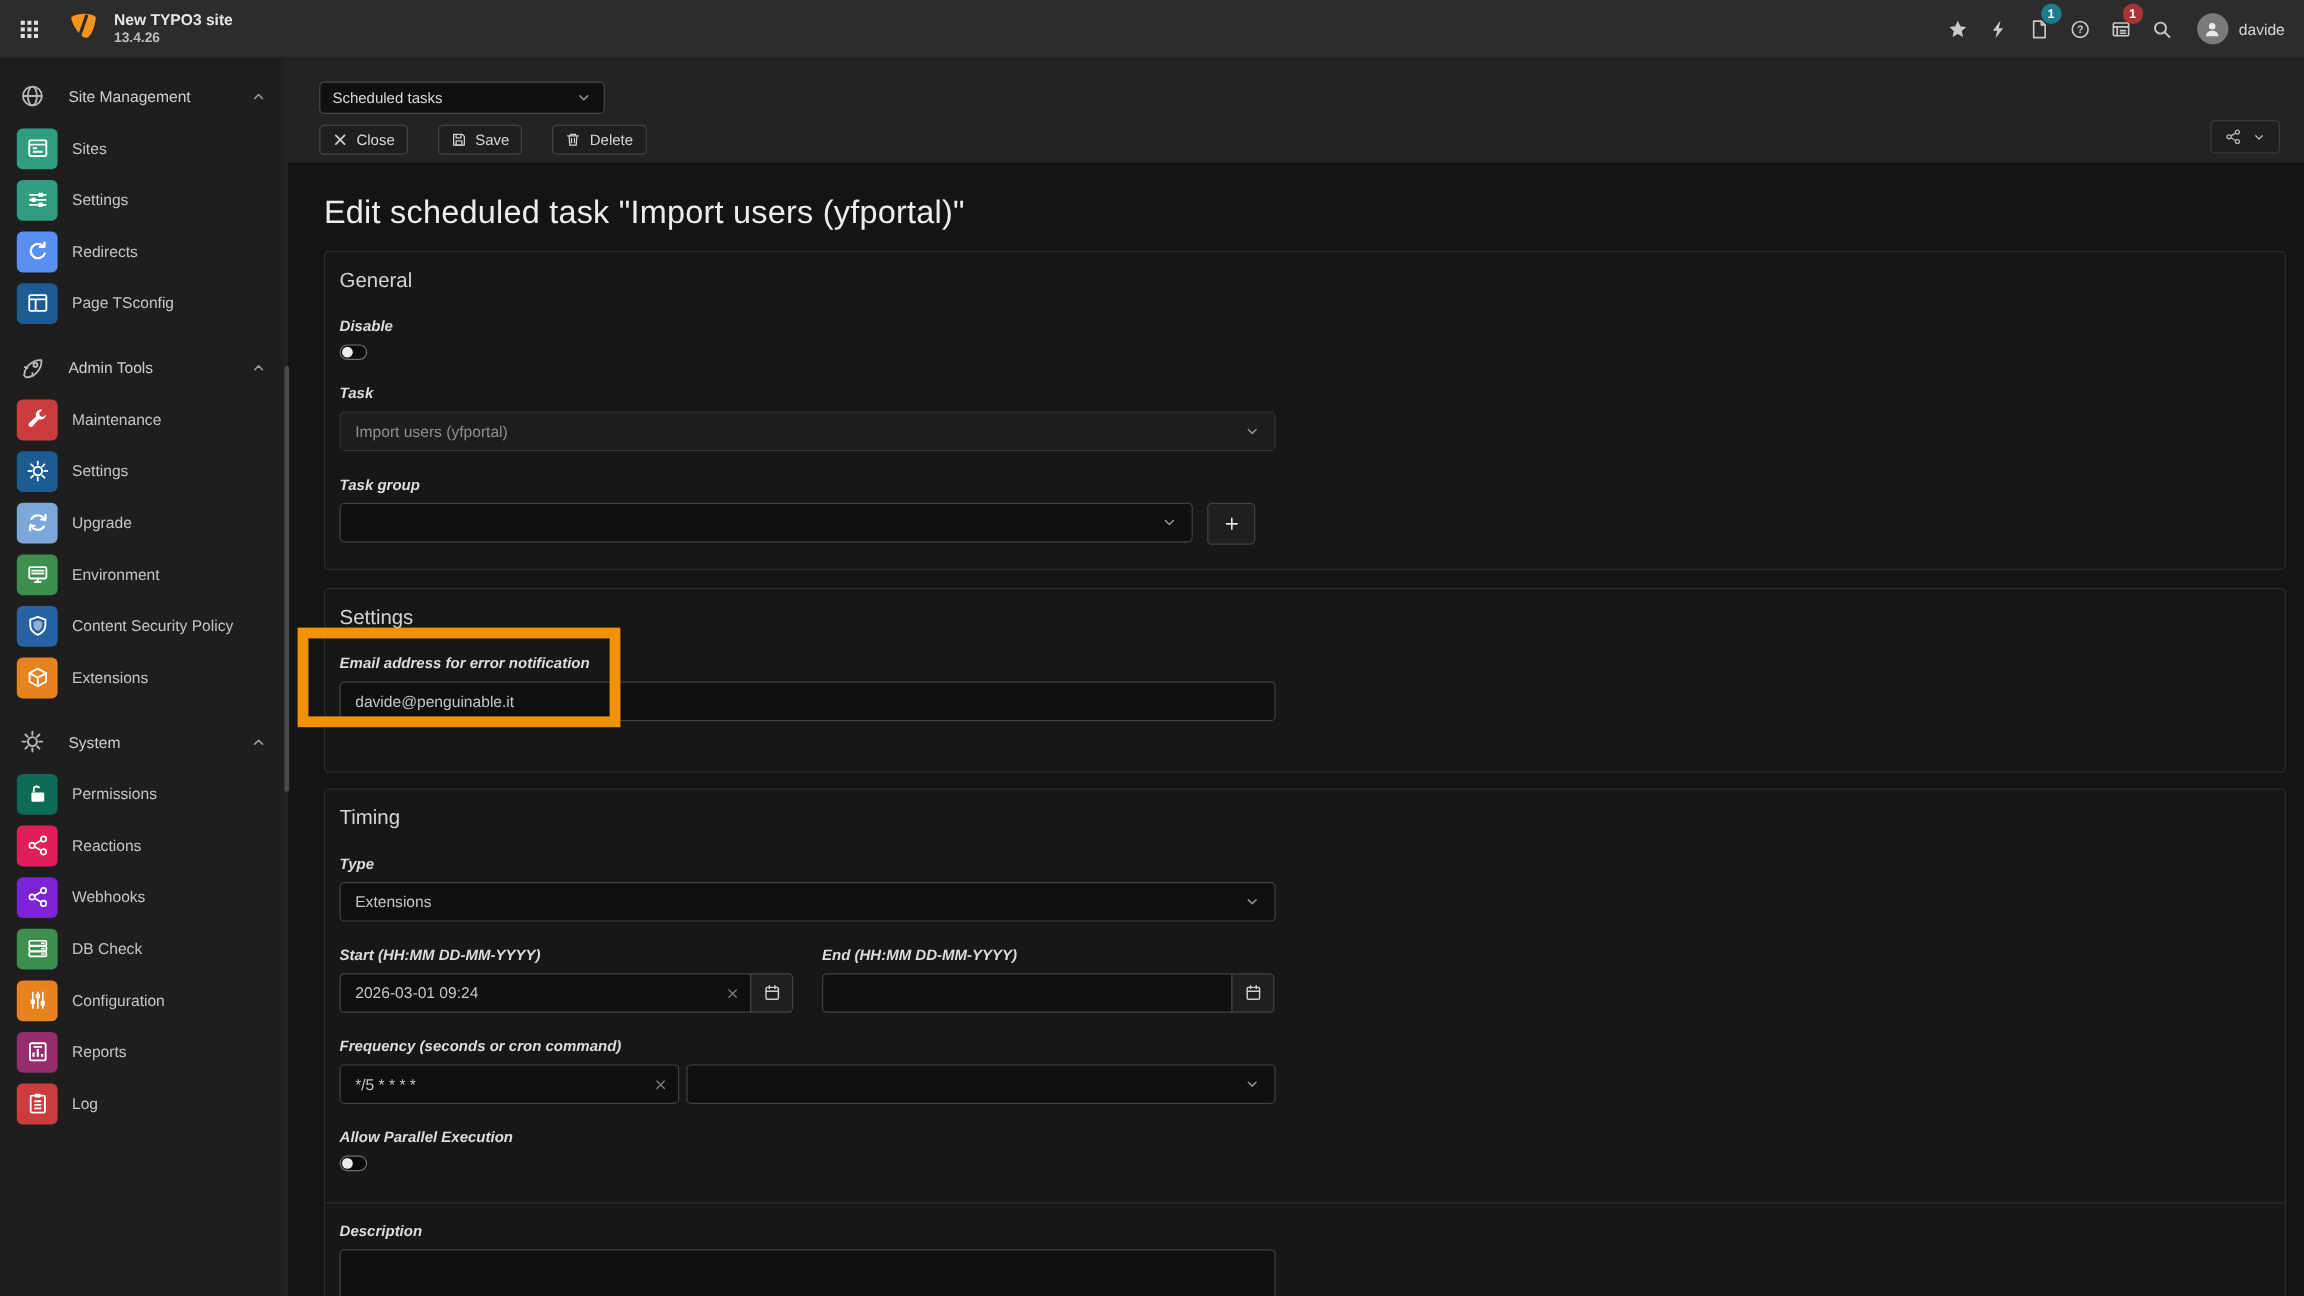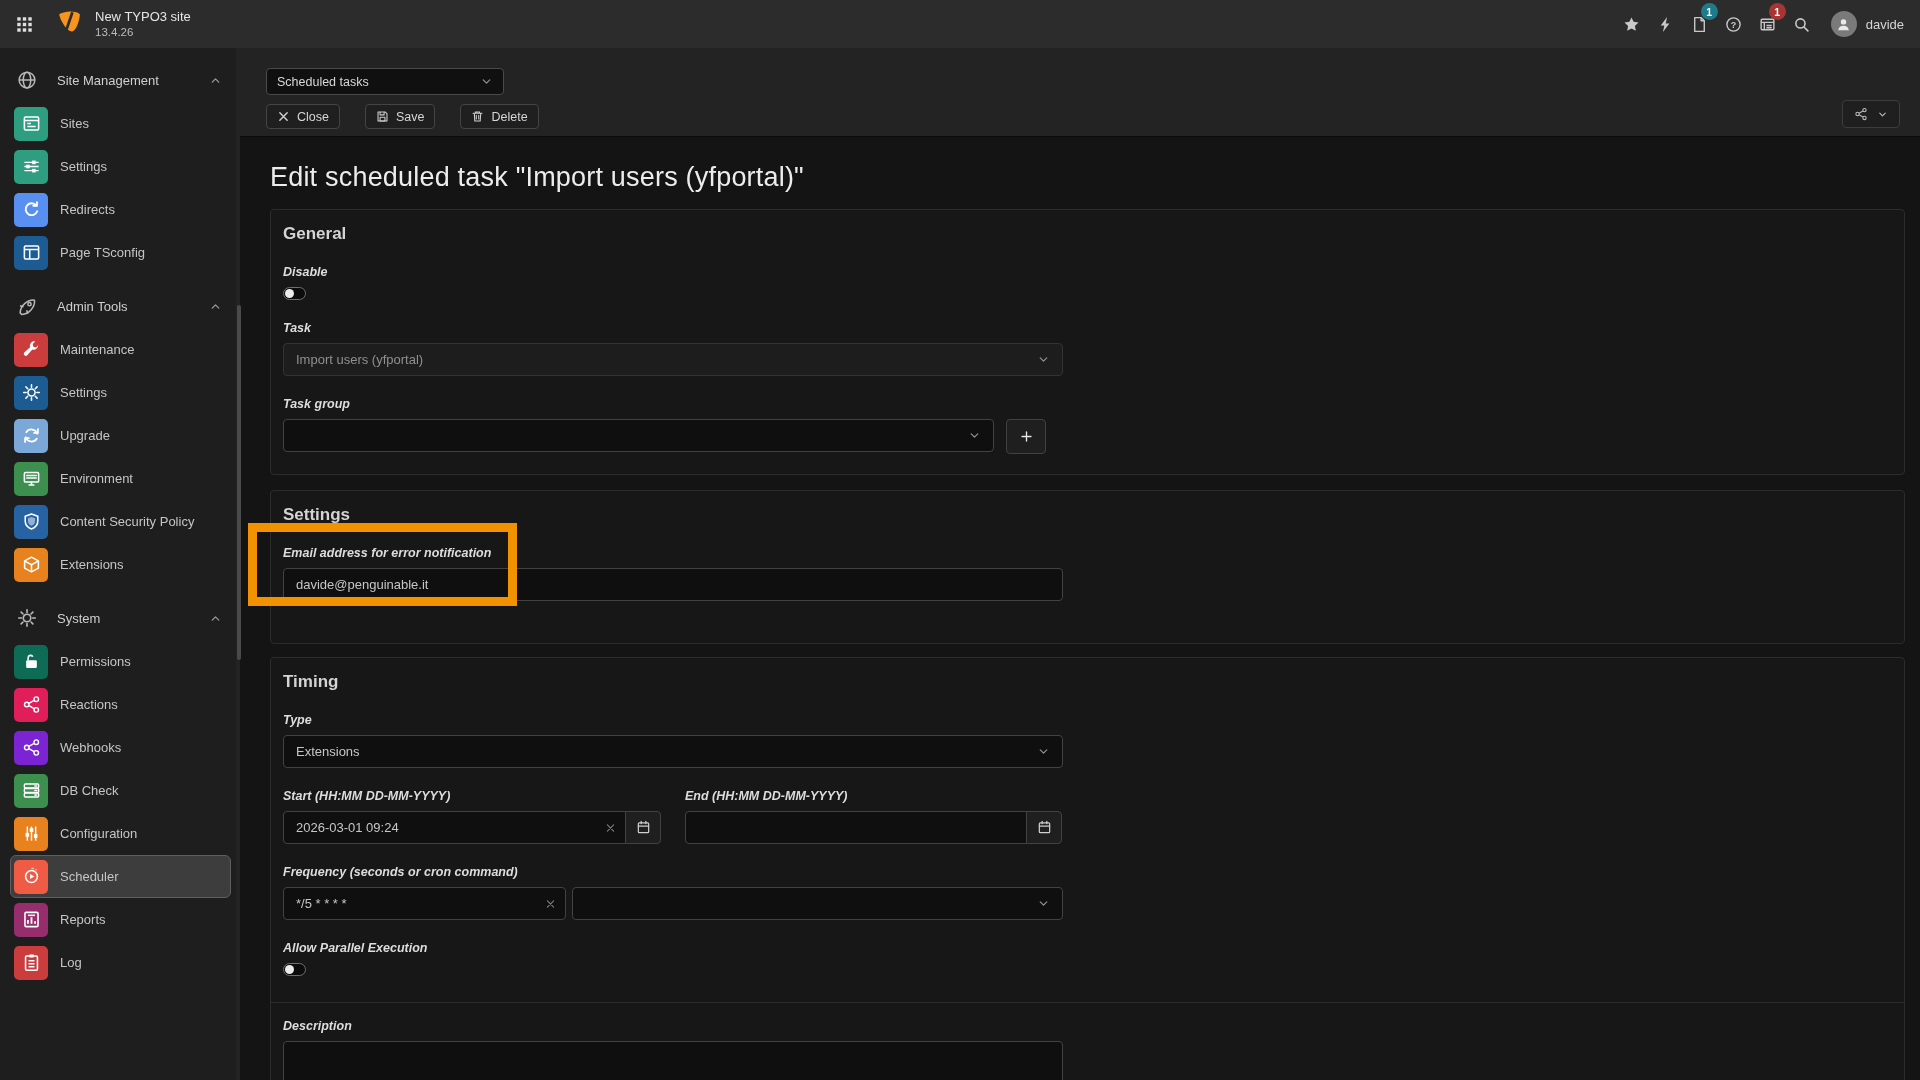--- a/index.html
+++ b/index.html
@@ -4,21 +4,21 @@
 <style>
   * { margin:0; padding:0; box-sizing:border-box; }
   html,body { background:#000; }
   body { font-family:"Liberation Sans", sans-serif; }
   .screen { position:relative; width:1920px; height:1080px; overflow:hidden; background:#141414; }
 
   
   .topbar { position:absolute; top:0; left:0; right:0; height:48px; background:#2c2c2c; display:flex; align-items:center; z-index:20; }
   .menu-toggle { width:48px; height:48px; display:flex; align-items:center; justify-content:center; color:#dedede; background:none; border:0; }
   .brand { display:flex; align-items:center; gap:12px; margin-left:8px; cursor:default; }
-  .brand-text { line-height:1.25; }
+  .brand-text { line-height:1.25;font-weight:bold; }
   .site-name { font-size:13px; color:#e6e6e6; }
   .site-version { font-size:11.5px; color:#bdbdbd; }
   .tb { margin-left:auto; display:flex; align-items:center; height:100%; }
   .tb-item { width:34px; height:48px; display:flex; align-items:center; justify-content:center; position:relative; color:#c9c9c9; }
   .badge { position:absolute; top:3px; right:-1px; min-width:17px; height:17px; border-radius:9px; font-size:10.5px; font-weight:bold; color:#fff; display:flex; align-items:center; justify-content:center; padding:0 4px; }
   .user-chip { display:flex; align-items:center; gap:9px; padding:0 16px 0 12px; height:48px; }
   .avatar { width:26px; height:26px; border-radius:50%; background:#7a7a7a; color:#e9e9e9; display:flex; align-items:center; justify-content:center; }
   .avatar .icon { width:15px; height:15px; }
   .user-name { font-size:13px; color:#d6d6d6; }
 
@@ -49,21 +49,21 @@
   .share-btn .icon { width:14px; height:14px; }
   .share-btn .chev { width:11px; height:11px; }
 
   .content-body { padding:13px 15px 0 30px; }
   h1.page-title { font-size:27px; font-weight:400; color:#ececec; margin-top:12px; letter-spacing:.2px; }
 
   .panel { background:#171717; border:1px solid #2c2c2c; border-radius:4px; padding:14px 12px 20px; }
   #panel-general { margin-top:16px; }
   #panel-settings { margin-top:15px; padding-bottom:42px; }
   #panel-timing { margin-top:13px; padding-bottom:40px; }
-  .legend { font-size:17px; color:#d4d4d4; font-weight:700; }
+  .legend { font-size:17px; color:#d4d4d4; font-weight:400; }
   .fgroup { margin-top:21px; }
   .f-label { font-size:12.5px; font-weight:700; color:#ddd; margin-bottom:8px;font-style:italic; }
 
   .toggle { width:23px; height:13px; border-radius:7px; background:#0c0c0c; border:1px solid #6f6f6f; position:relative; margin-top:3px; }
   .toggle .knob { position:absolute; left:1px; top:1px; width:9px; height:9px; border-radius:50%; background:#ececec; }
 
   .sel { height:33px; display:flex; align-items:center; justify-content:space-between; padding:0 12px; background:#0f0f0f; border:1px solid #424242; border-radius:4px; font-size:13px; color:#c6c6c6; width:780px; }
   .sel.disabled { background:#1d1d1d; border-color:#333; color:#8f8f8f; }
   .tg-row { display:flex; gap:12px; }
   .sel.tg { width:711px; }
@@ -421,32 +421,20 @@
             <svg viewBox="0 0 16 16" xmlns="http://www.w3.org/2000/svg">
               <g stroke="currentColor" fill="none" stroke-width="1.2">
                 <path d="M4.5 2v12M8 2v12M11.5 2v12"></path>
                 <rect x="3" y="7.5" width="3" height="3.2" fill="currentColor" stroke="none"></rect>
                 <rect x="6.5" y="3.5" width="3" height="3.2" fill="currentColor" stroke="none"></rect>
                 <rect x="10" y="8.5" width="3" height="3.2" fill="currentColor" stroke="none"></rect>
               </g>
             </svg>
           </span>
           <span class="mod-label">Configuration</span>
-        </div>
-        <div class="mod-item active">
-          <span class="tile icon-tile" style="background: rgb(239, 91, 69);">
-            <svg viewBox="0 0 16 16" xmlns="http://www.w3.org/2000/svg">
-              <g stroke="currentColor" fill="none" stroke-width="1.3">
-                <circle cx="8" cy="8" r="5"></circle>
-                <path d="M6.8 5.9v4.2L10.3 8z" fill="currentColor" stroke="none"></path>
-                <path d="M8 1.1a6.9 6.9 0 0 1 4.3 1.5" opacity=".6" stroke-dasharray="2 1.5"></path>
-              </g>
-            </svg>
-          </span>
-          <span class="mod-label">Scheduler</span>
         </div>
         <div class="mod-item">
           <span class="tile icon-tile" style="background: rgb(150, 45, 109);">
             <svg viewBox="0 0 16 16" xmlns="http://www.w3.org/2000/svg">
               <g stroke="currentColor" fill="none" stroke-width="1.3">
                 <rect x="2.5" y="2" width="11" height="12" rx="1"></rect>
                 <path d="M5 4.5h6"></path>
                 <path d="M5 11.5V8.5M8 11.5V6M11 11.5V9.5" stroke-width="1.6"></path>
               </g>
             </svg>

